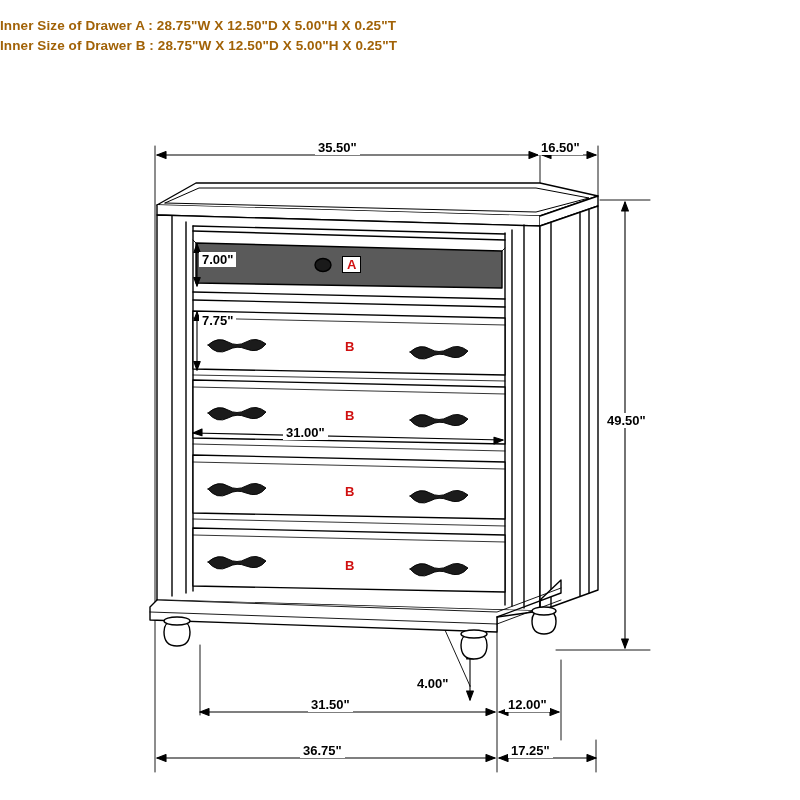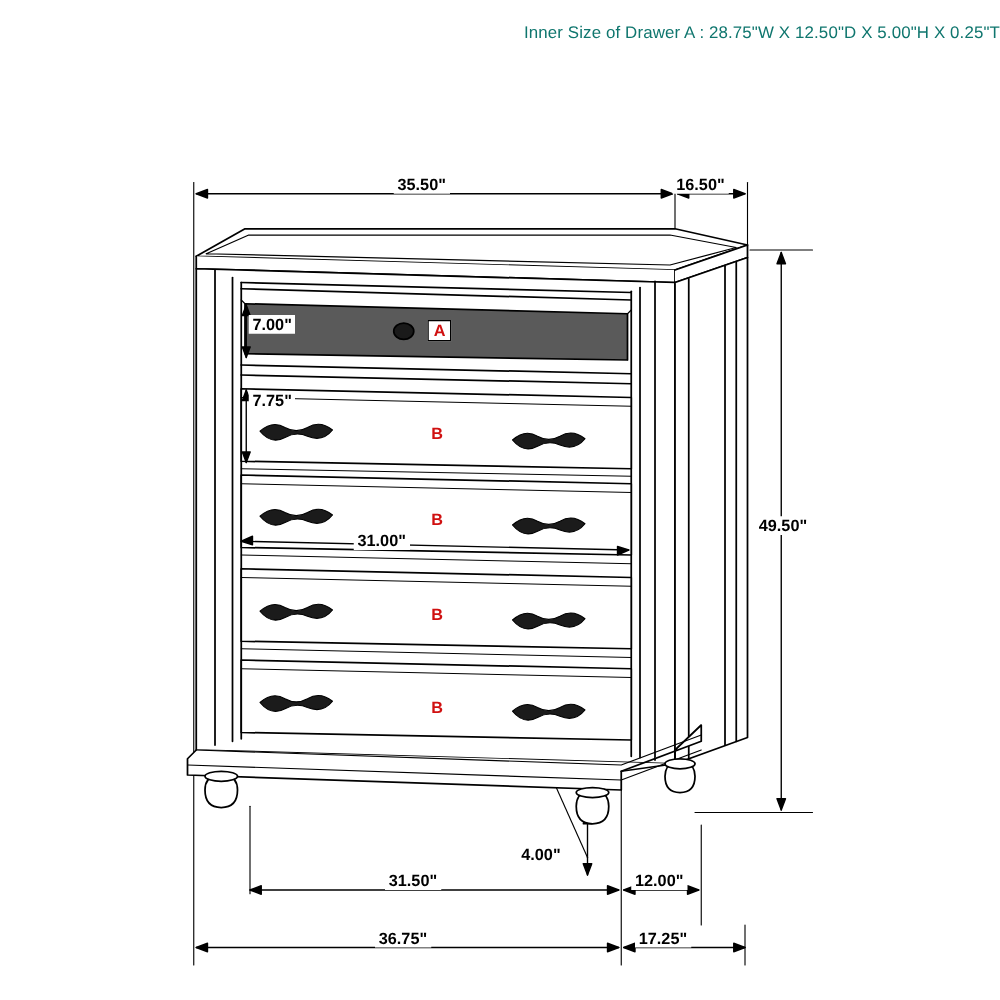--- a/index.html
+++ b/index.html
@@ -16,24 +16,24 @@
   }
   #stage {
     position: absolute;
     left: 0; top: 0;
     width: 800px;
     height: 800px;
   }
   .hdr {
     position: absolute;
     left: 0; right: 0;
-    text-align: right;
-    font-weight: normal;
+    text-align: left;
+    font-weight: bold;
     font-size: 13.5px;
-    color: #0f766e;
+    color: #a16207;
     letter-spacing: 0.1px;
   }
   #hdr1 { top: 18px; }
   #hdr2 { top: 38px; }
 
   svg { position: absolute; left: 0; top: 0; }
 
   .dimtxt {
     position: absolute;
     font-weight: bold;
@@ -60,20 +60,21 @@
     padding: 0 4px;
     line-height: 15px;
   }
 </style>
 </head>
 <body>
 
 <div id="stage">
 
   <div class="hdr" id="hdr1">Inner Size of Drawer A : 28.75"W X 12.50"D X 5.00"H X  0.25"T</div>
+  <div class="hdr" id="hdr2">Inner Size of Drawer B : 28.75"W X 12.50"D X 5.00"H X  0.25"T</div>
 
   <svg width="800" height="800" viewBox="0 0 800 800">
     <g fill="none" stroke="#000" stroke-width="1.4" stroke-linejoin="round" stroke-linecap="round">
 
       <g stroke-width="0.9">
 
         <line x1="155" y1="146" x2="155" y2="772"></line>
 
         <line x1="540" y1="146" x2="540" y2="200"></line>
 

